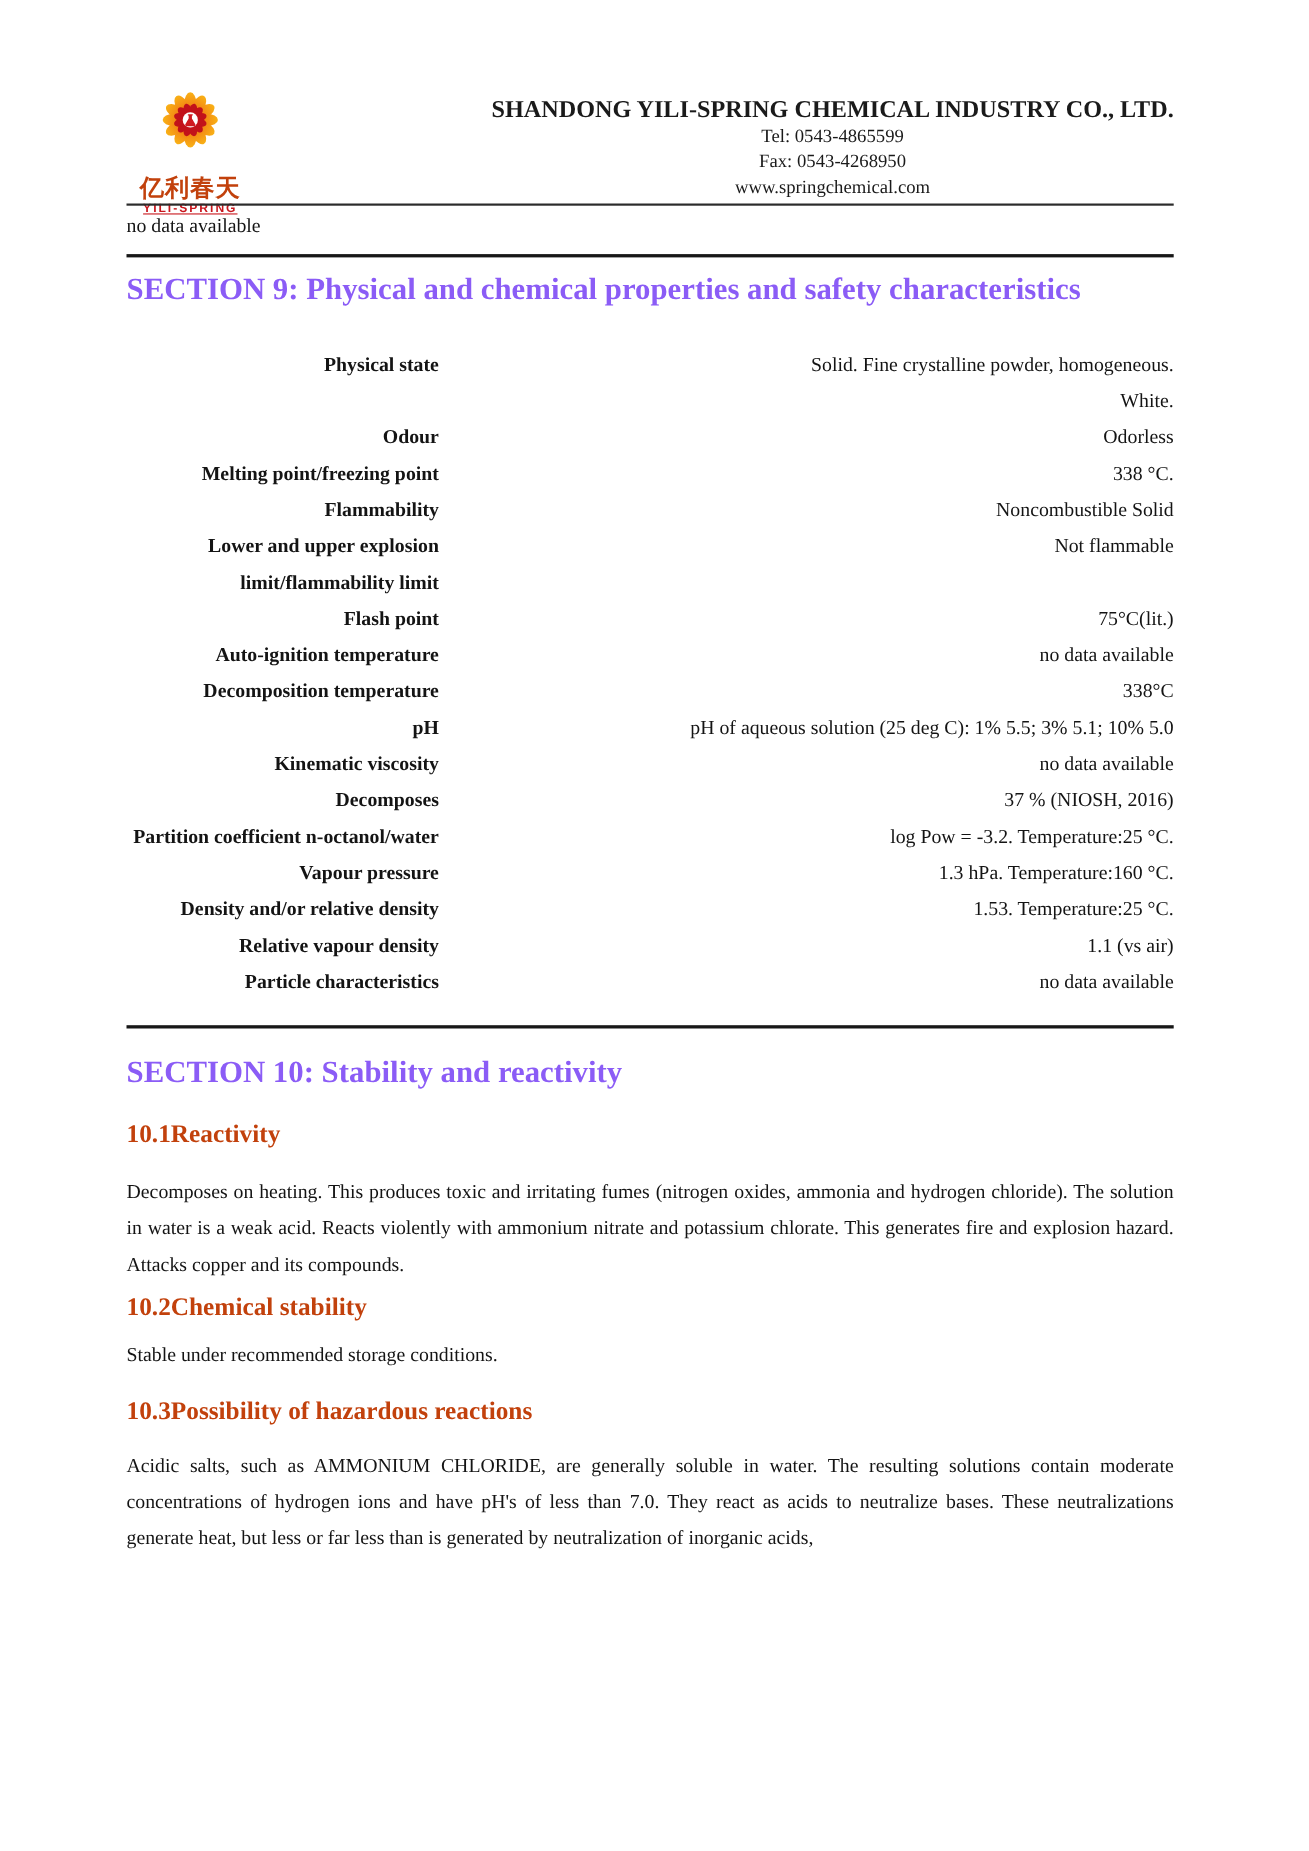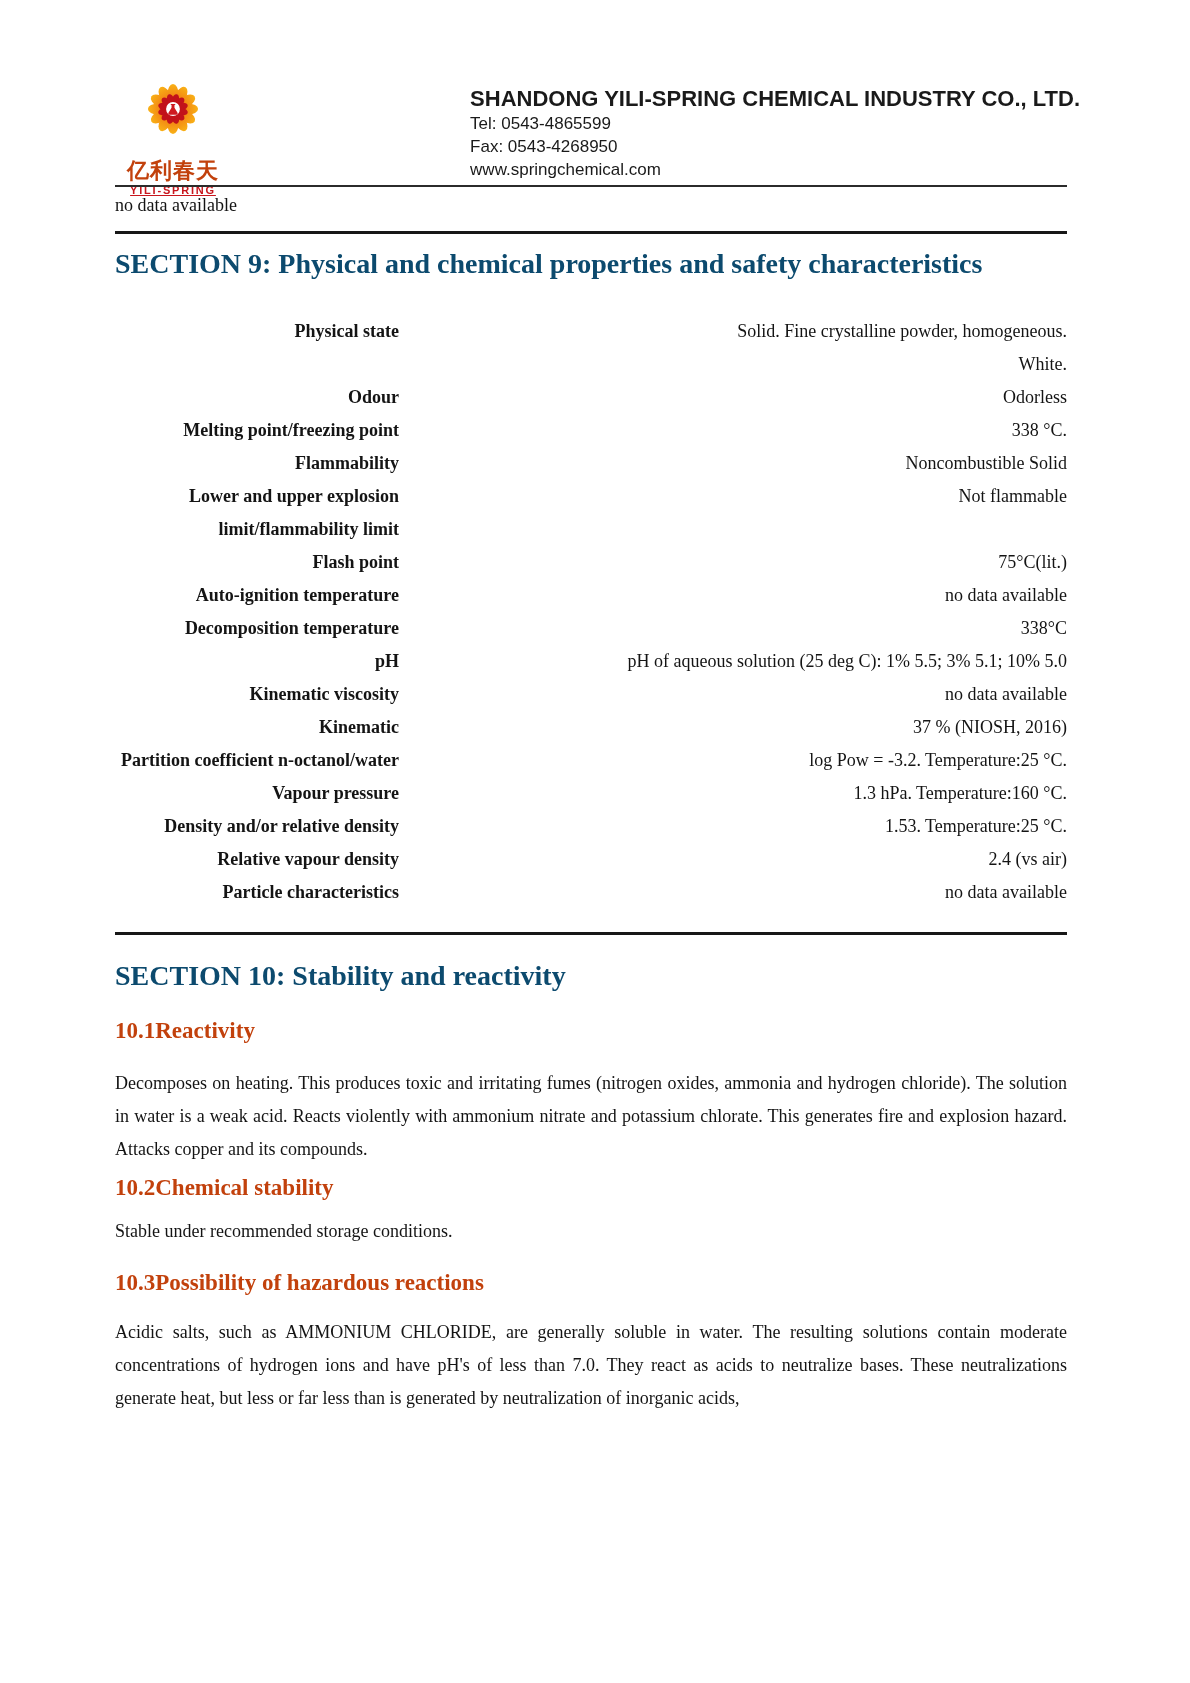--- a/index.html
+++ b/index.html
@@ -25,41 +25,41 @@
     font-size: 22px; font-weight: bold; color: #c2410c;
     line-height: 24px; letter-spacing: 1px; margin-top: 19px;
     font-family: "Liberation Serif", serif;
   }
   .logo-en {
     font-family: "Liberation Sans", "DejaVu Sans", sans-serif;
     font-size: 11px; font-weight: bold; color: #c8161d;
     letter-spacing: 1.8px; margin-top: 1px; text-decoration: underline;
   }
   .header-right {
-    position: absolute; top: 85px; right: 110px; text-align: left;
-    font-family: Liberation Sans, sans-serif;
+    position: absolute; top: 85px; right: 123px; text-align: center;
+    font-family: Liberation Serif, serif;
     color: #1a1a1a;
   }
   .company-name { font-size: 22px; font-weight: bold; line-height: 27px; }
   .contact-line { font-size: 17px; line-height: 23px; }
   .header-rule {
     position: absolute; left: 115px; right: 123px; top: 185px;
     height: 2px; background: #2b2b2b;
   }
 
   
   .content { padding: 0 123px 0 115px; }
   .carryover { margin-top: 6px; font-size: 18px; line-height: 24px; }
   .section-rule {
     height: 3px; background: #171717; border: none; margin: 14px 0 0 0;
   }
   .section-rule.first { margin-top: 14px; }
   .section-rule.second { margin-top: 23px; }
   h1.section-title {
-    font-size: 28px; font-weight: bold; color: #0c4a6e;
+    font-size: 28px; font-weight: bold; color: #8b5cf6;
     margin: 13px 0 0 0; line-height: 34px;
     font-family: "Liberation Serif", serif;
   }
   h1.section-title.second { margin-top: 24px; }
 
   
   .props { margin-top: 34px; }
   .prop-row { display: flex; font-size: 18px; line-height: 33px; text-align: right; }
   .prop-label { width: 292px; flex: none; font-weight: bold; padding-right: 8px; }
   .prop-value { flex: 1; }
@@ -184,38 +184,38 @@
         </div>
         <div class="prop-row">
           <div class="prop-label">pH</div>
           <div class="prop-value">pH of aqueous solution (25 deg C): 1% 5.5; 3% 5.1; 10% 5.0</div>
         </div>
         <div class="prop-row">
           <div class="prop-label">Kinematic viscosity</div>
           <div class="prop-value">no data available</div>
         </div>
         <div class="prop-row">
-          <div class="prop-label">Kinematic</div>
+          <div class="prop-label">Decomposes</div>
           <div class="prop-value">37 % (NIOSH, 2016)</div>
         </div>
         <div class="prop-row">
           <div class="prop-label">Partition coefficient n-octanol/water</div>
           <div class="prop-value">log Pow = -3.2. Temperature:25 °C.</div>
         </div>
         <div class="prop-row">
           <div class="prop-label">Vapour pressure</div>
           <div class="prop-value">1.3 hPa. Temperature:160 °C.</div>
         </div>
         <div class="prop-row">
           <div class="prop-label">Density and/or relative density</div>
           <div class="prop-value">1.53. Temperature:25 °C.</div>
         </div>
         <div class="prop-row">
           <div class="prop-label">Relative vapour density</div>
-          <div class="prop-value">2.4 (vs air)</div>
+          <div class="prop-value">1.1 (vs air)</div>
         </div>
         <div class="prop-row">
           <div class="prop-label">Particle characteristics</div>
           <div class="prop-value">no data available</div>
         </div>
       </div>
 
     <hr class="section-rule second">
 
     <h1 class="section-title second">SECTION 10: Stability and reactivity</h1>

